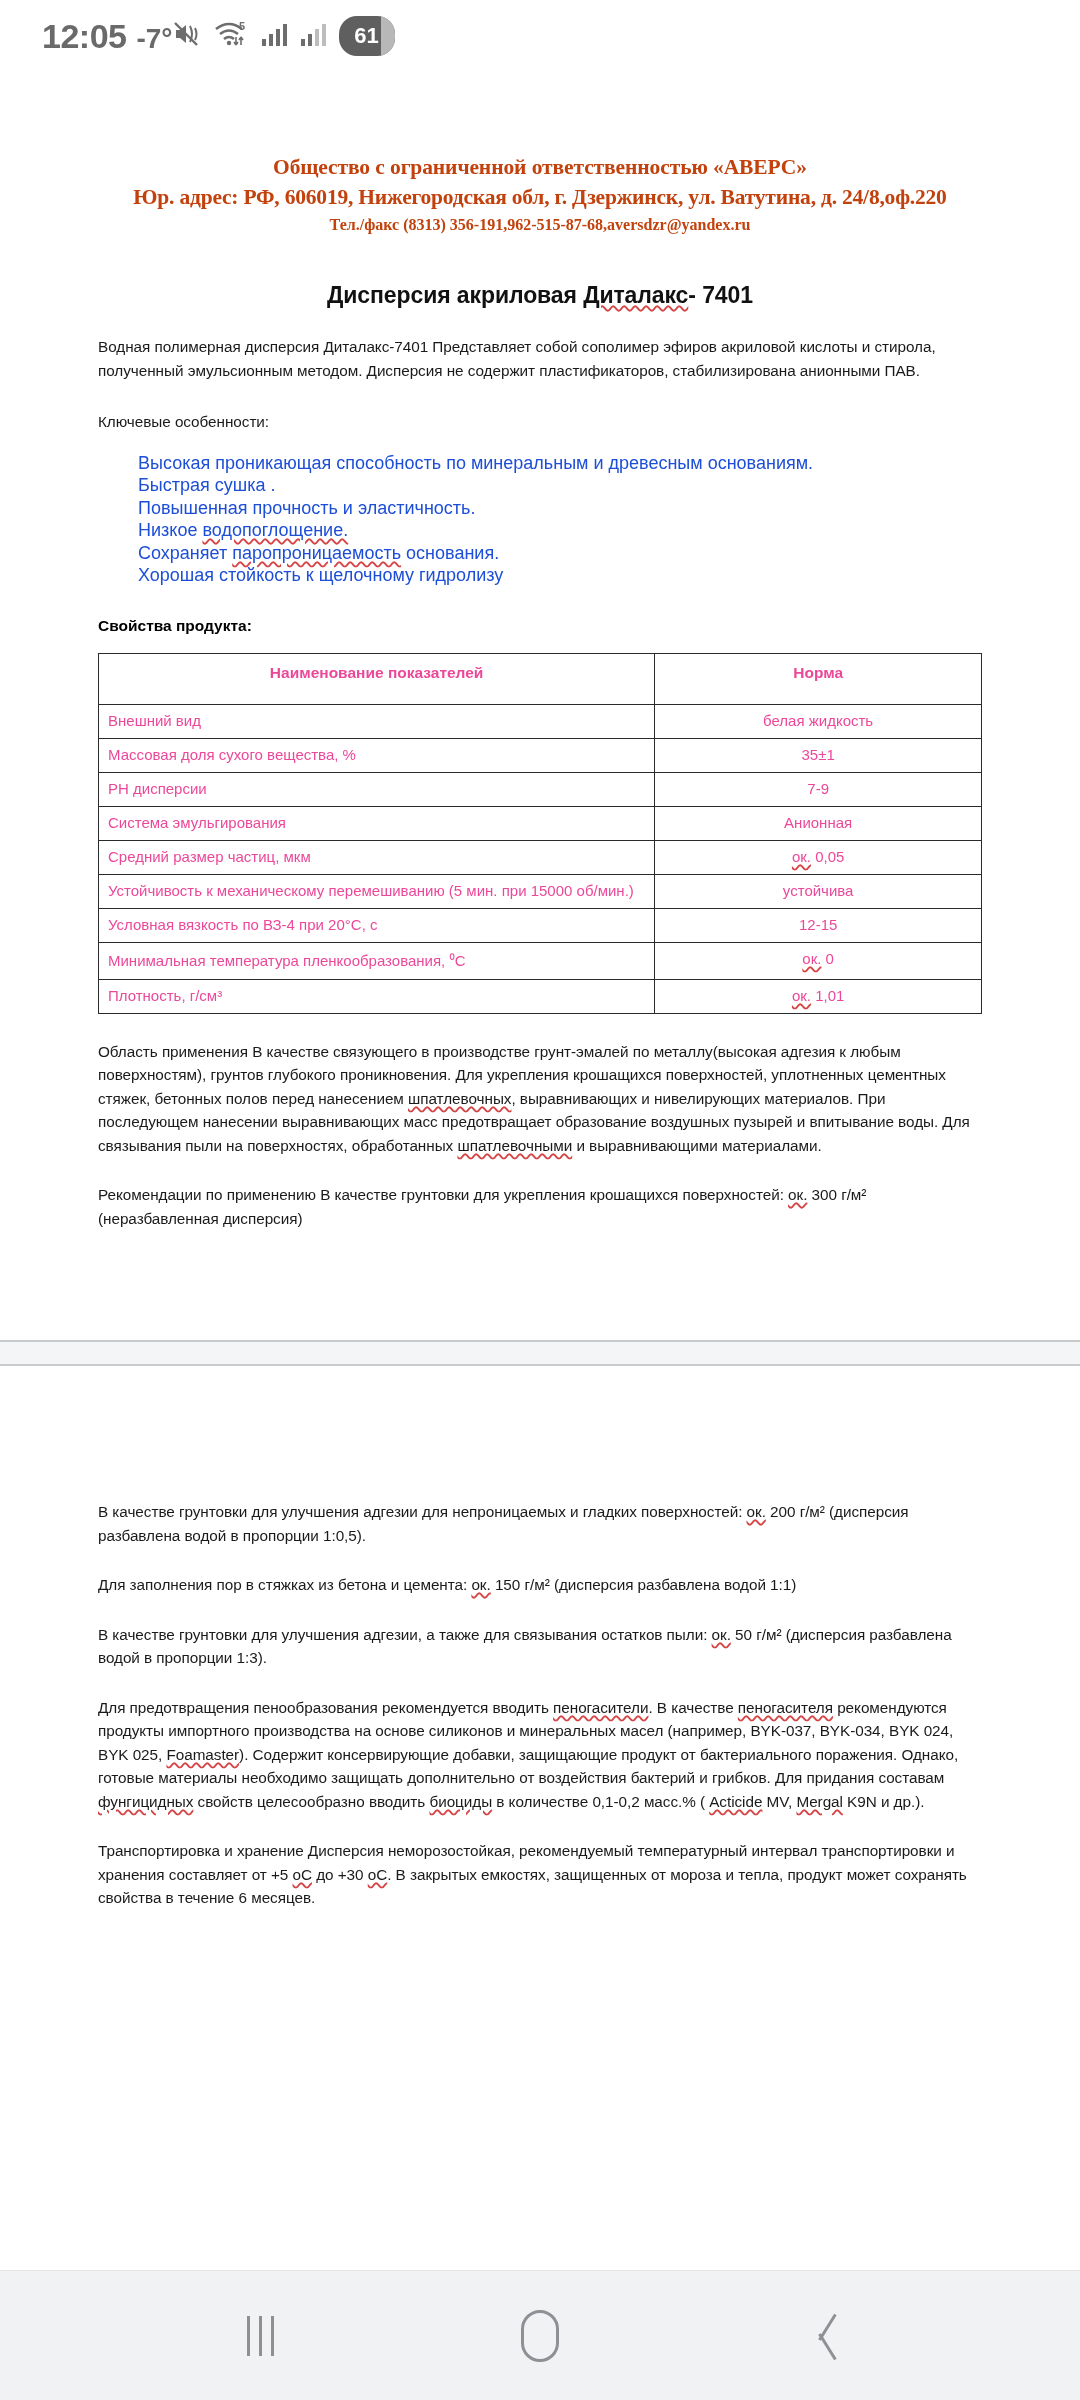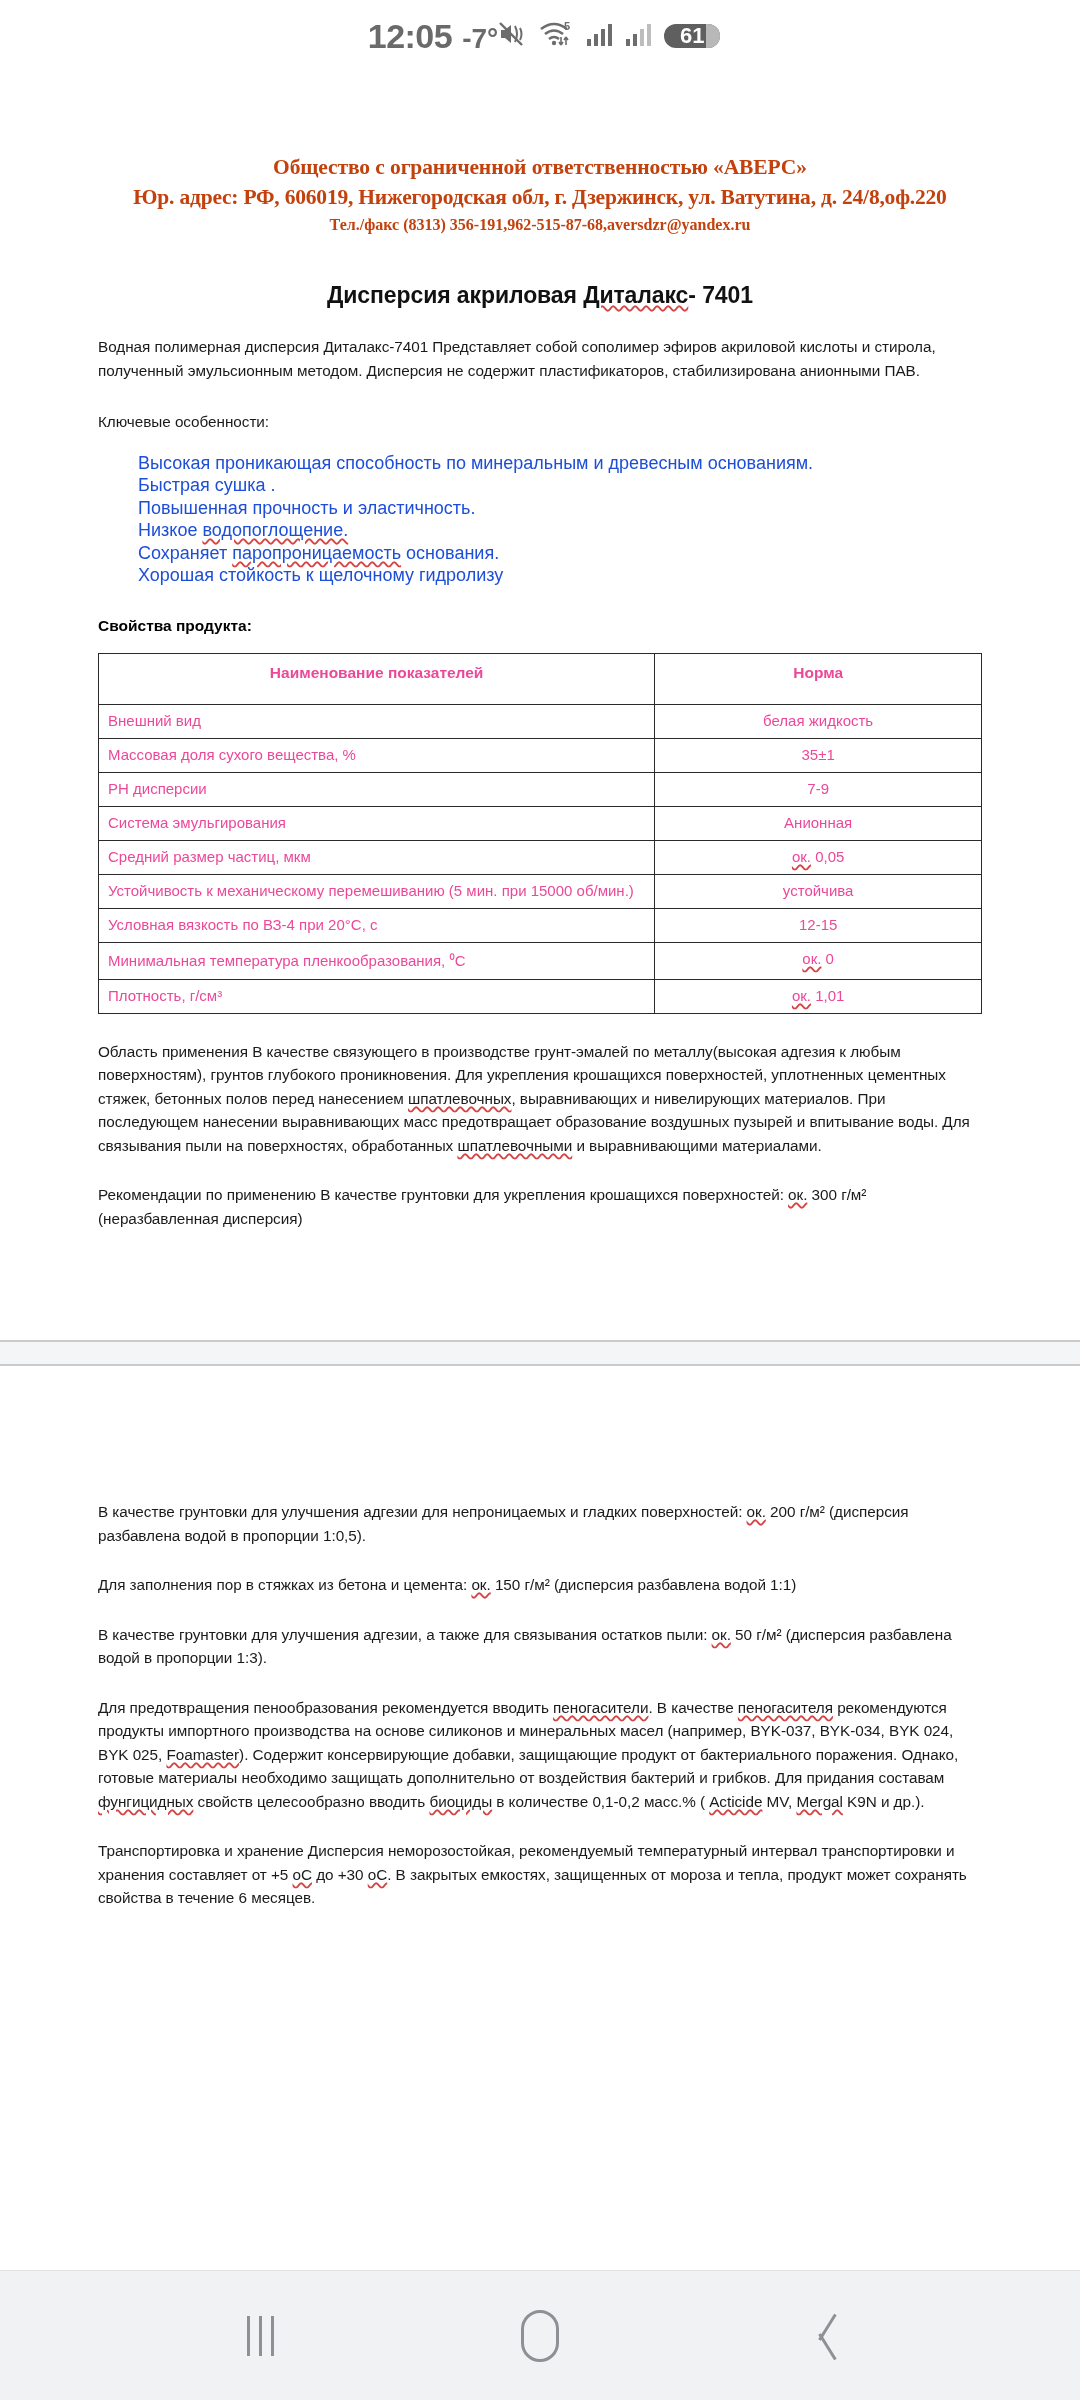--- a/index.html
+++ b/index.html
@@ -20,21 +20,21 @@
     flex-direction: column;
   }
 
   
   .status-bar {
     height: 72px;
     flex: 0 0 72px;
     background: #ffffff;
     display: flex;
     align-items: center;
-    justify-content: center;
+    justify-content: flex-start;
     padding: 0 34px 0 42px;
     color: #6d6d6d;
   }
   .status-left {
     display: flex;
     align-items: baseline;
     gap: 10px;
   }
   .status-time {
     font-size: 34px;
@@ -48,21 +48,21 @@
     color: #6a6a6a;
   }
   .status-right {
     display: flex;
     align-items: center;
     gap: 11px;
   }
   .sb-icon { display: block; }
   .battery-pill {
     width: 56px;
-    height: 24px;
+    height: 40px;
     border-radius: 18px;
     background: #5f5f5f;
     color: #ffffff;
     font-size: 22px;
     font-weight: 700;
     display: flex;
     align-items: center;
     justify-content: center;
     position: relative;
     overflow: hidden;

